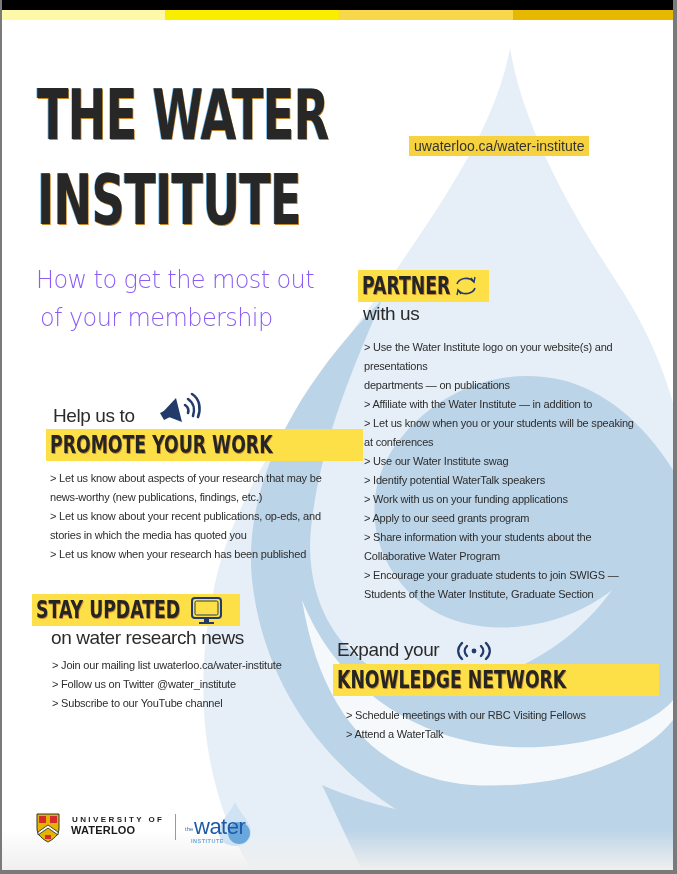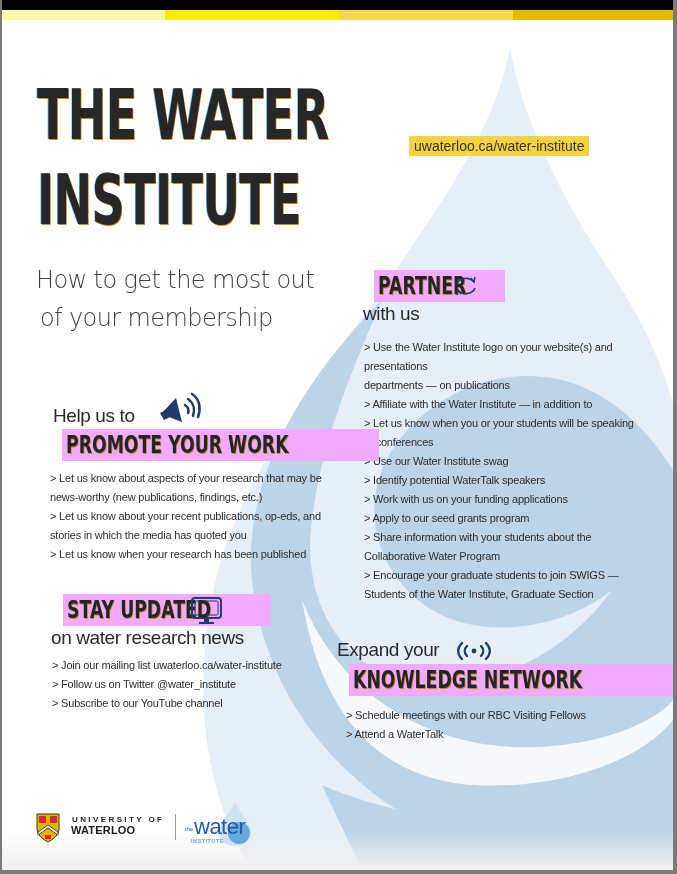--- a/index.html
+++ b/index.html
@@ -16,24 +16,24 @@
     .stripes { position: absolute; left: 0; top: 10px; width: 100%; height: 10px; display: flex; }
     .stripes div { height: 100%; }
     .bg-svg { position: absolute; left: 0; top: 0; }
     .abs { position: absolute; }
     .title {
       font-family: "DejaVu Sans", sans-serif; font-weight: bold; color: #272727;
       font-size: 70px; line-height: 82px; letter-spacing: -1px;
       transform: scaleX(0.66); transform-origin: left top;
       text-shadow: 1px 1px 0 #c9882a, -1px 0 0 #6fb7e8; white-space: nowrap;
     }
-    .subtitle { font-family: "DejaVu Sans", sans-serif; font-weight: 300; color: #404040; font-size: 24px; line-height: 38px; white-space: nowrap; letter-spacing: -0.6px; }
+    .subtitle { font-family: "DejaVu Sans", sans-serif; font-weight: 300; color: #8b5cf6; font-size: 24px; line-height: 38px; white-space: nowrap; letter-spacing: -0.6px; }
     .url-badge { background: #f7d23f; color: #333; font-size: 14px; padding: 2px 5px; line-height: 16px; white-space: nowrap; }
     .hl {
-      background: #f0abfc; display: inline-block; padding: 2px 4px 0 4px; white-space: nowrap; margin-left: 16px;
+      background: #fde047; display: inline-block; padding: 2px 4px 0 4px; white-space: nowrap;
     }
     .hl span {
       display: inline-block; font-family: "DejaVu Sans", sans-serif; font-weight: bold; color: #252525;
       font-size: 24px; transform: scaleX(0.72); transform-origin: left center;
       text-shadow: 1px 1px 0 #c9882a;
     }
     .light { font-family: Liberation Sans, sans-serif; color: #2b2b2b; font-size: 19px; white-space: nowrap; letter-spacing: -0.4px; }
     .bullets { font-size: 11px; color: #2d2d2d; line-height: 19px; letter-spacing: -0.2px; }
     .bullets div { white-space: nowrap; }
     .icon { position: absolute; }
@@ -113,21 +113,21 @@
     <span>PROMOTE YOUR WORK</span>
   </div>
   <div class="abs bullets" style="left:48px;top:469px;">
     <div>&gt; Let us know about aspects of your research that may be</div>
     <div>news-worthy (new publications, findings, etc.)</div>
     <div>&gt; Let us know about your recent publications, op-eds, and</div>
     <div>stories in which the media has quoted you</div>
     <div>&gt; Let us know when your research has been published</div>
   </div>
 
-  <div class="abs hl" style="left:45px;top:594px;height:30px;">
+  <div class="abs hl" style="left:30px;top:594px;height:30px;">
     <span>STAY UPDATED</span>
   </div>
   <svg class="icon" style="left:188px;top:596px;" width="34" height="30" viewBox="0 0 34 30">
     <rect x="2" y="2" width="29" height="20" rx="3" fill="none" stroke="#233b6b" stroke-width="2"></rect>
     <rect x="5" y="5" width="23" height="14" rx="1.5" fill="none" stroke="#233b6b" stroke-width="1"></rect>
     <rect x="14" y="22" width="5" height="4" fill="#233b6b"></rect>
     <rect x="9" y="26" width="15" height="2" fill="#233b6b"></rect>
   </svg>
   <div class="abs light" style="left:49px;top:627px;">on water research news</div>
   <div class="abs bullets" style="left:50px;top:656px;">

